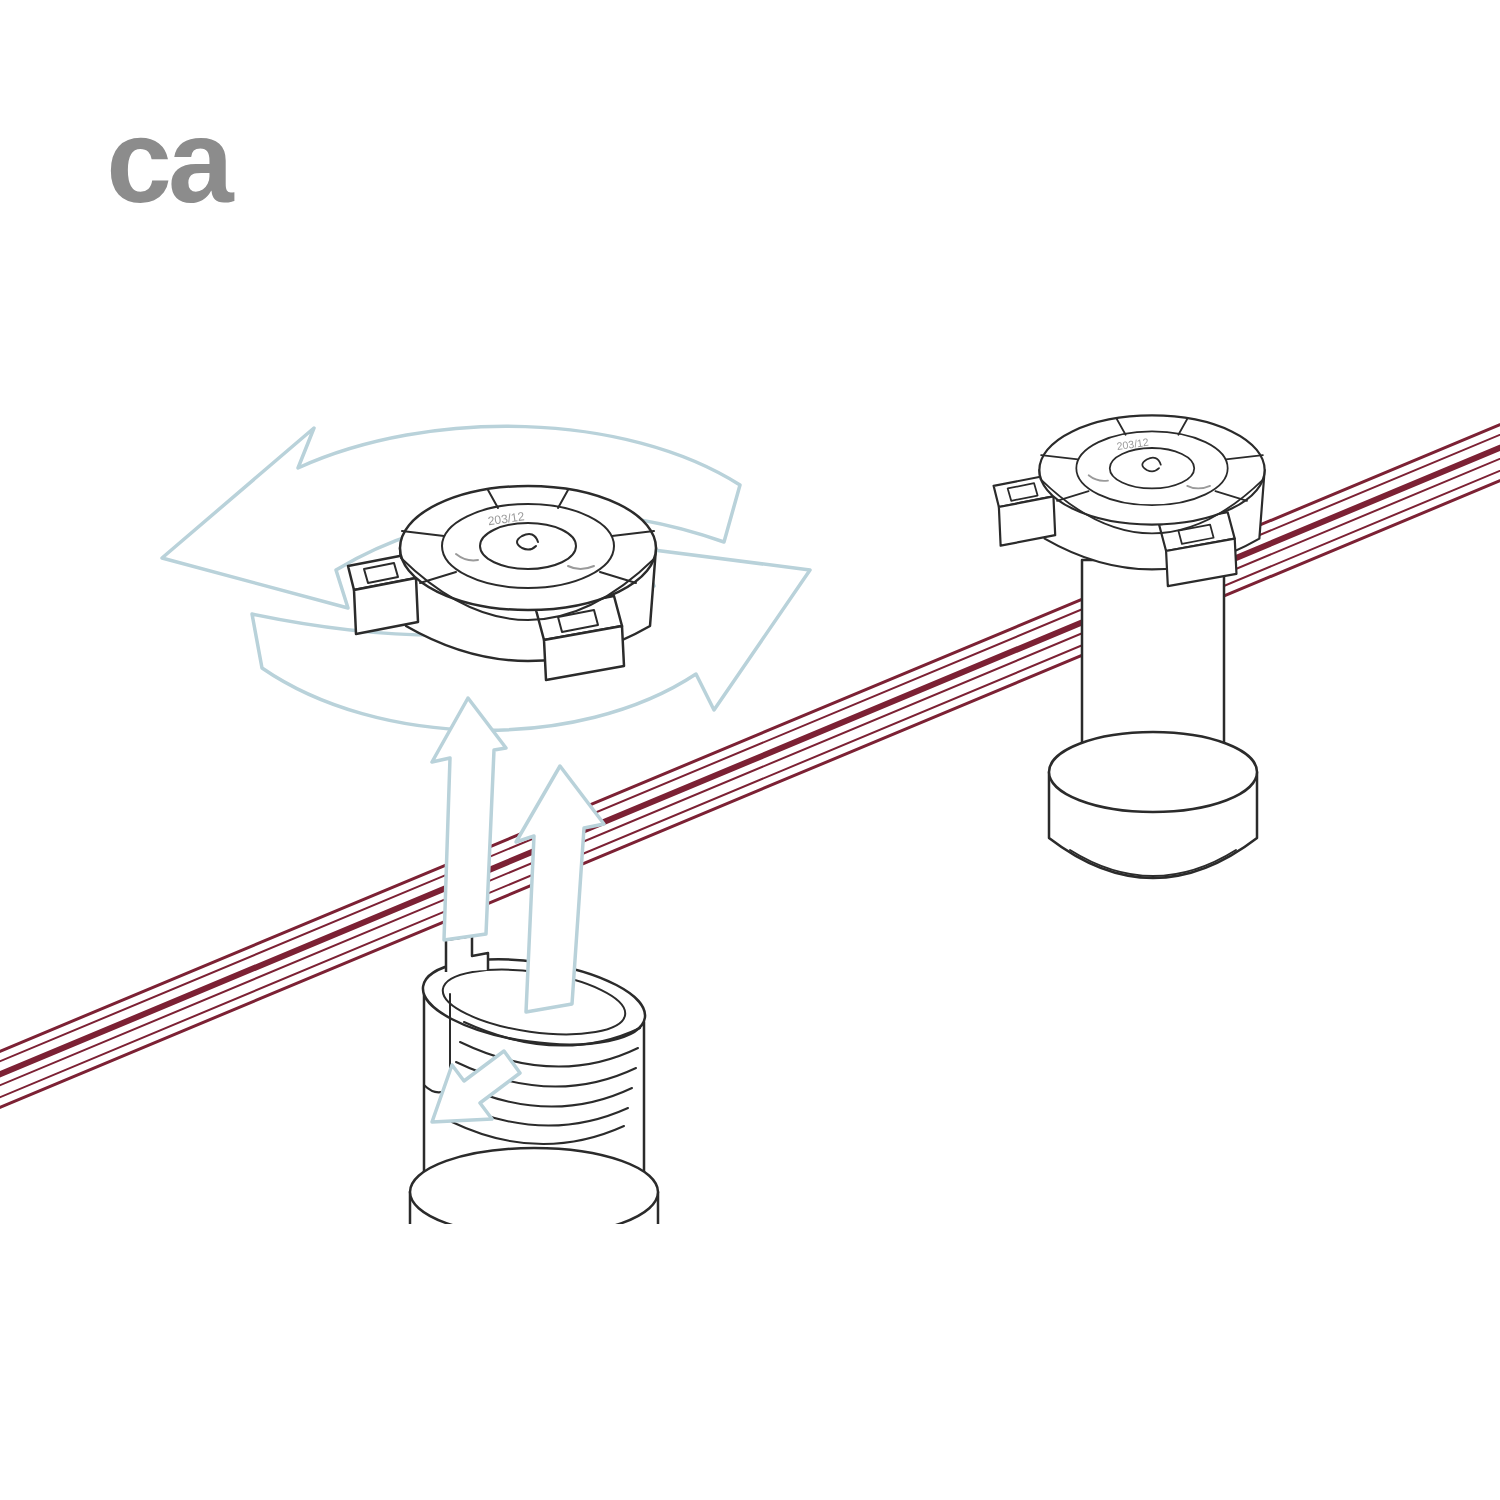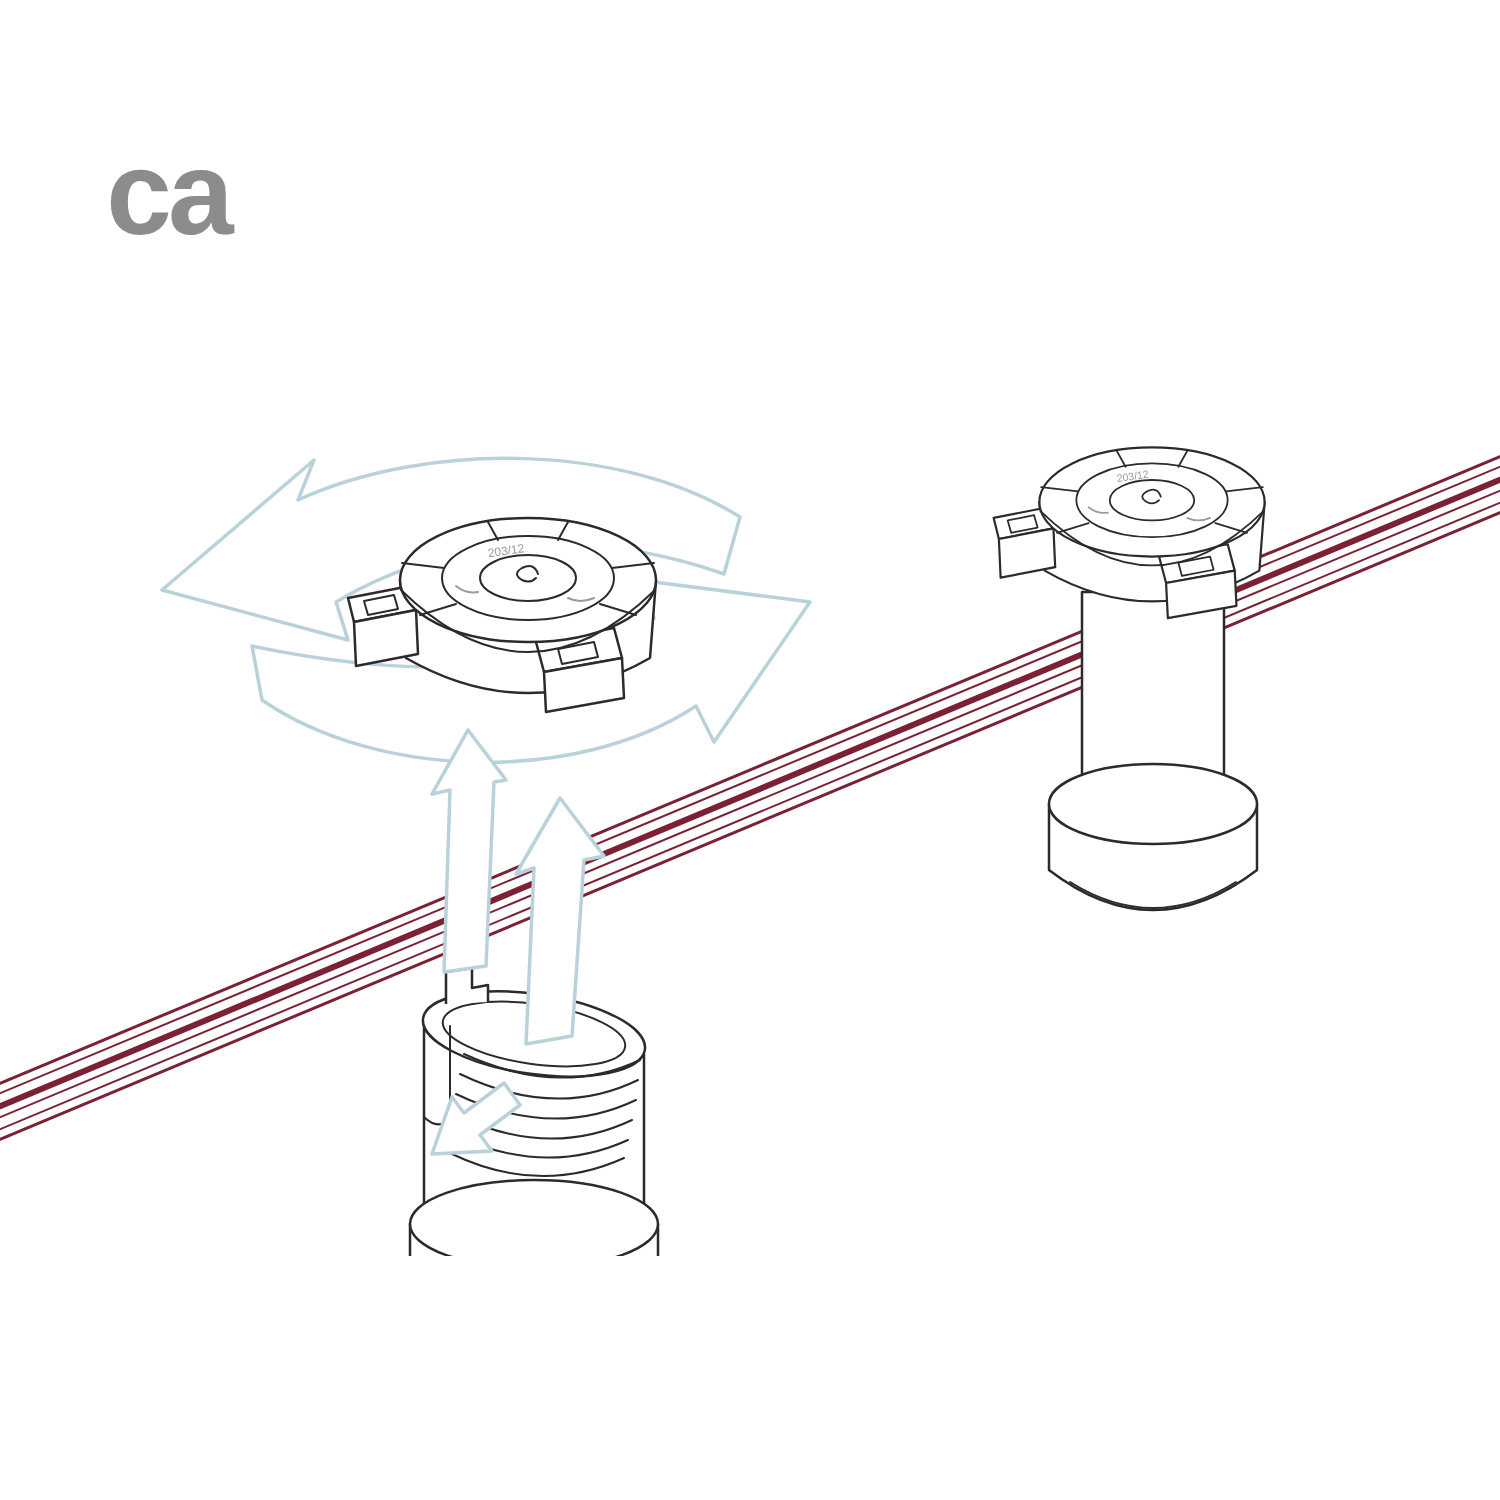--- a/index.html
+++ b/index.html
@@ -1,16 +1,16 @@
 <!DOCTYPE html>
 <html style="--background: #ffffff; --ink: #2b2b2b; --cable: #7c2134; --arrow: #b9d2da; --logo_ring: #8f2041; --logo_text: #8c8c8c;"><head>
 <meta charset="utf-8">
 <style>
   html,body{margin:0;padding:0;background:var(--background,#fff);}
-  .stage{width:1500px;height:1224px;position:relative;background:var(--background,#fff);overflow:hidden;margin-top:32px;}
+  .stage{width:1500px;height:1224px;position:relative;background:var(--background,#fff);overflow:hidden;}
   svg{display:block;}
   .ink-thin{stroke:var(--ink,#2b2b2b);fill:none;stroke-width:2;stroke-linecap:round;stroke-linejoin:round;}
   .ink-fill{stroke:var(--ink,#2b2b2b);fill:#ffffff;stroke-width:2.5;stroke-linejoin:round;}
   .blue{stroke:var(--arrow,#b9d2da);fill:#ffffff;stroke-width:3.5;stroke-linejoin:round;}
   .cable-line{stroke:var(--cable,#7c2134);fill:none;stroke-linecap:round;}
   .mark{fill:#9a9a9a;font:12px "Liberation Sans",sans-serif;}
   .sq{stroke:#9a9a9a;fill:none;stroke-width:2;stroke-linecap:round;}
   .logo-text{fill:var(--logo_text,#8c8c8c);font:bold 118px "Liberation Sans",sans-serif;letter-spacing:-4px;}
 </style>
 </head>

